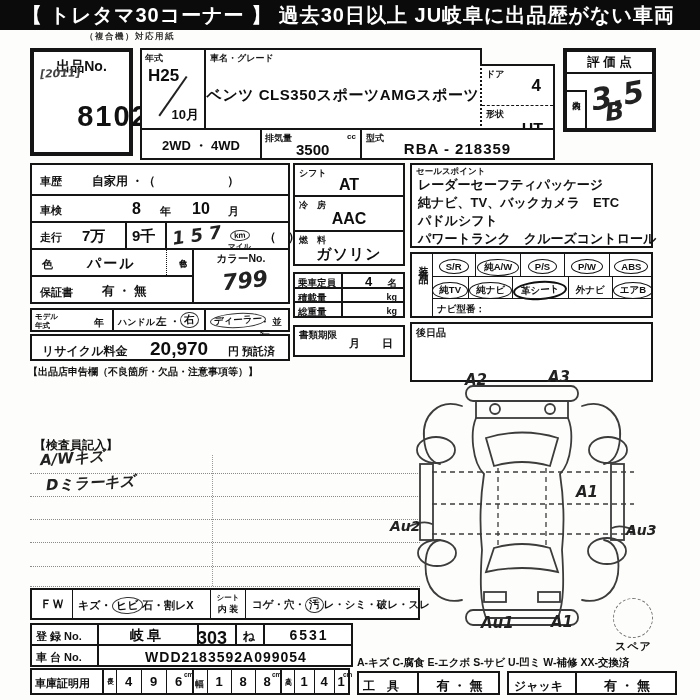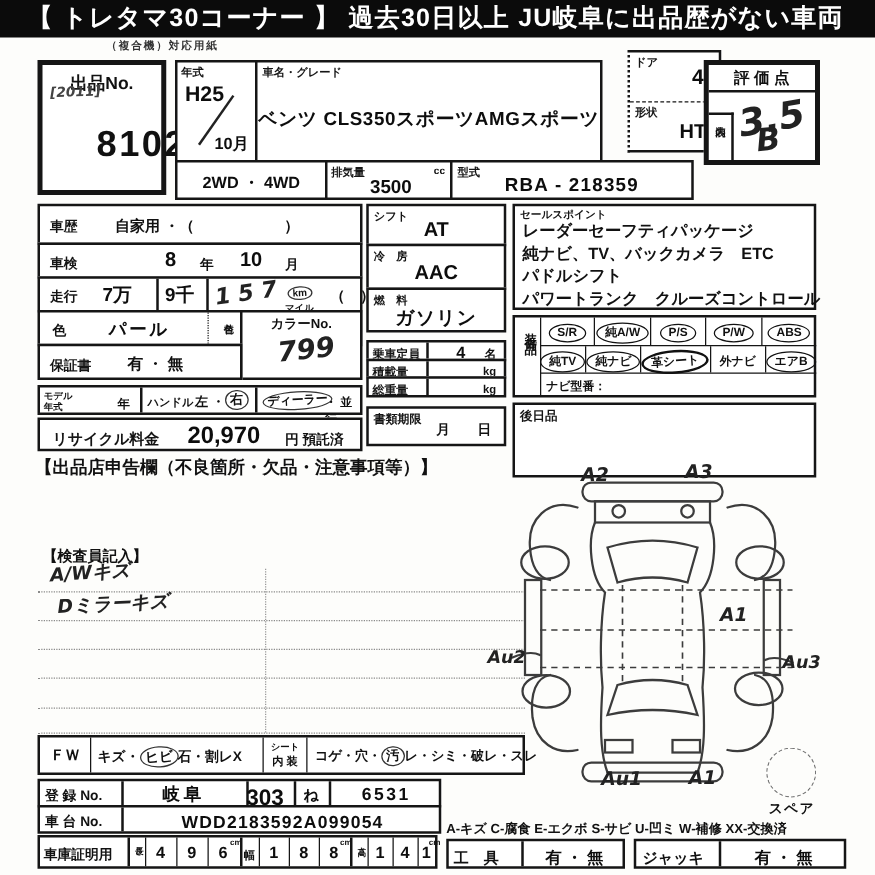--- a/index.html
+++ b/index.html
@@ -40,21 +40,21 @@
   <div class="box" style="left:140px;top:48px;width:66px;height:82px;">
     <div class="lbl abs" style="left:3px;top:2px;">年式</div>
     <div class="val abs" style="left:6px;top:16px;font-size:17px;">H25</div>
     <div class="abs" style="left:30px;top:22px;width:1.5px;height:48px;background:#222;transform:rotate(35deg);"></div>
     <div class="val abs" style="right:5px;bottom:4px;font-size:13px;">10月</div>
   </div>
   <div class="box" style="left:204px;top:48px;width:278px;height:82px;">
     <div class="lbl abs" style="left:4px;top:2px;">車名・グレード</div>
     <div class="val abs" style="left:0;top:36px;width:100%;text-align:center;font-size:15px;letter-spacing:0.5px;">ベンツ CLS350スポーツAMGスポーツ</div>
   </div>
-  <div class="box" style="left:480px;top:40px;width:75px;height:82px;border-left:2px dotted #151515;margin-left:22px;">
+  <div class="box" style="left:480px;top:64px;width:75px;height:82px;border-left:2px dotted #151515;">
     <div class="lbl abs" style="left:4px;top:2px;">ドア</div>
     <div class="val abs" style="right:12px;top:10px;font-size:17px;">4</div>
     <div class="abs" style="left:0;top:39px;width:100%;border-top:1.5px dashed #151515;"></div>
     <div class="lbl abs" style="left:4px;top:42px;">形状</div>
     <div class="val abs" style="right:10px;bottom:5px;font-size:16px;">HT</div>
   </div>
 
   <div class="box" style="left:140px;top:128px;width:122px;height:32px;">
     <div class="val abs" style="left:0;top:7px;width:100%;text-align:center;font-size:13px;">2WD ・ 4WD</div>
   </div>
@@ -128,21 +128,21 @@
     <div class="abs hand-oval" style="left:178px;top:3px;font-size:9.5px;font-weight:bold;">ディーラー</div>
     <div class="abs" style="left:228px;top:6px;font-size:9.5px;font-weight:bold;">・ 並行</div>
   </div>
 
   <div class="box" style="left:30px;top:334px;width:260px;height:27px;">
     <div class="lbl abs" style="left:10px;top:7px;font-size:12px;">リサイクル料金</div>
     <div class="val abs" style="left:118px;top:2px;font-size:19px;">20,970</div>
     <div class="abs" style="left:196px;top:8px;font-size:11px;font-weight:bold;">円 預託済</div>
   </div>
 
-  <div class="abs" style="left:28px;top:365px;font-size:14px;font-weight:bold;">【出品店申告欄（不良箇所・欠品・注意事項等）】</div>
+  <div class="abs" style="left:28px;top:365px;font-size:10px;font-weight:bold;">【出品店申告欄（不良箇所・欠品・注意事項等）】</div>
 
   <div class="box" style="left:293px;top:163px;width:112px;height:34px;">
     <div class="lbl abs" style="left:4px;top:2px;">シフト</div>
     <div class="val abs" style="left:0;top:11px;width:100%;text-align:center;font-size:16px;">AT</div>
   </div>
   <div class="box" style="left:293px;top:195px;width:112px;height:37px;">
     <div class="lbl abs" style="left:4px;top:2px;">冷　房</div>
     <div class="val abs" style="left:0;top:13px;width:100%;text-align:center;font-size:16px;">AAC</div>
   </div>
   <div class="box" style="left:293px;top:230px;width:112px;height:36px;">

